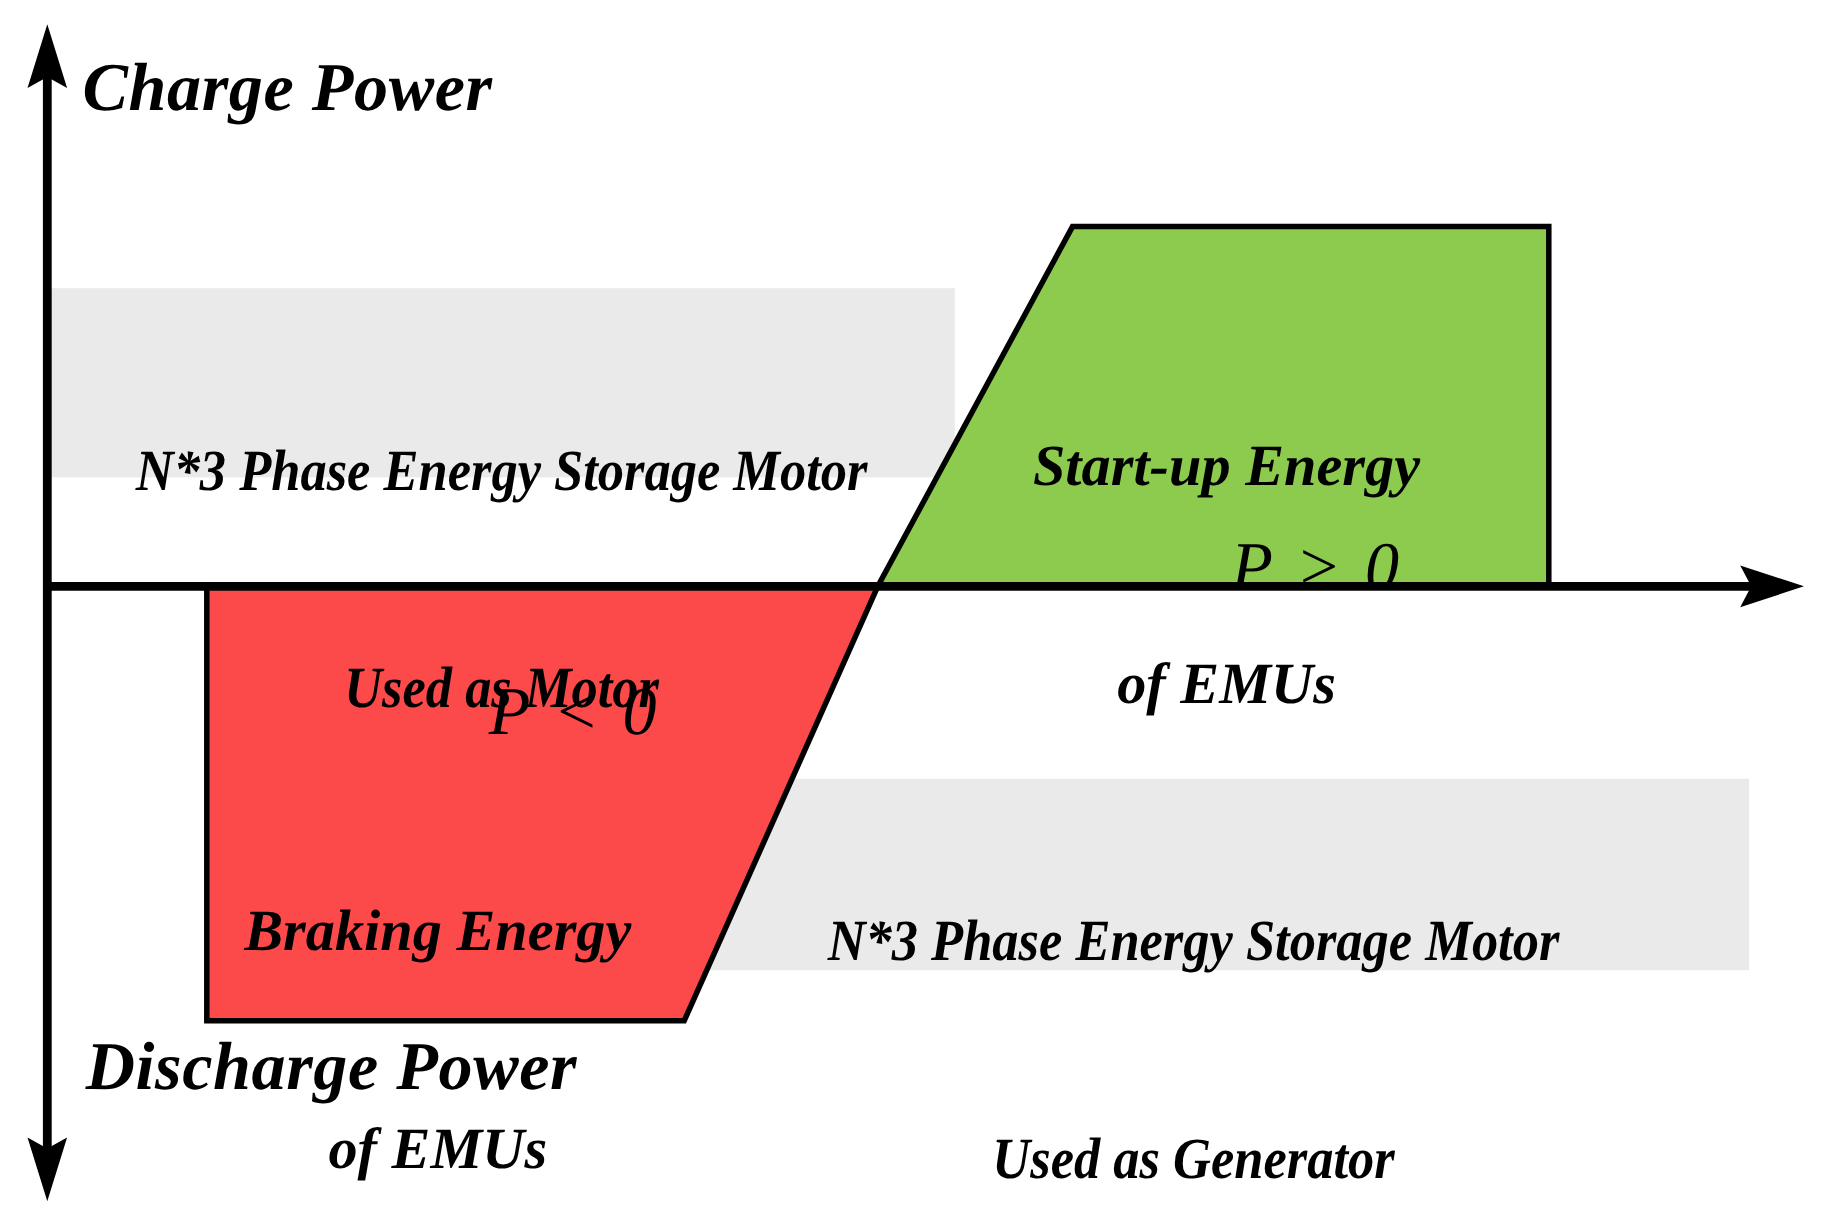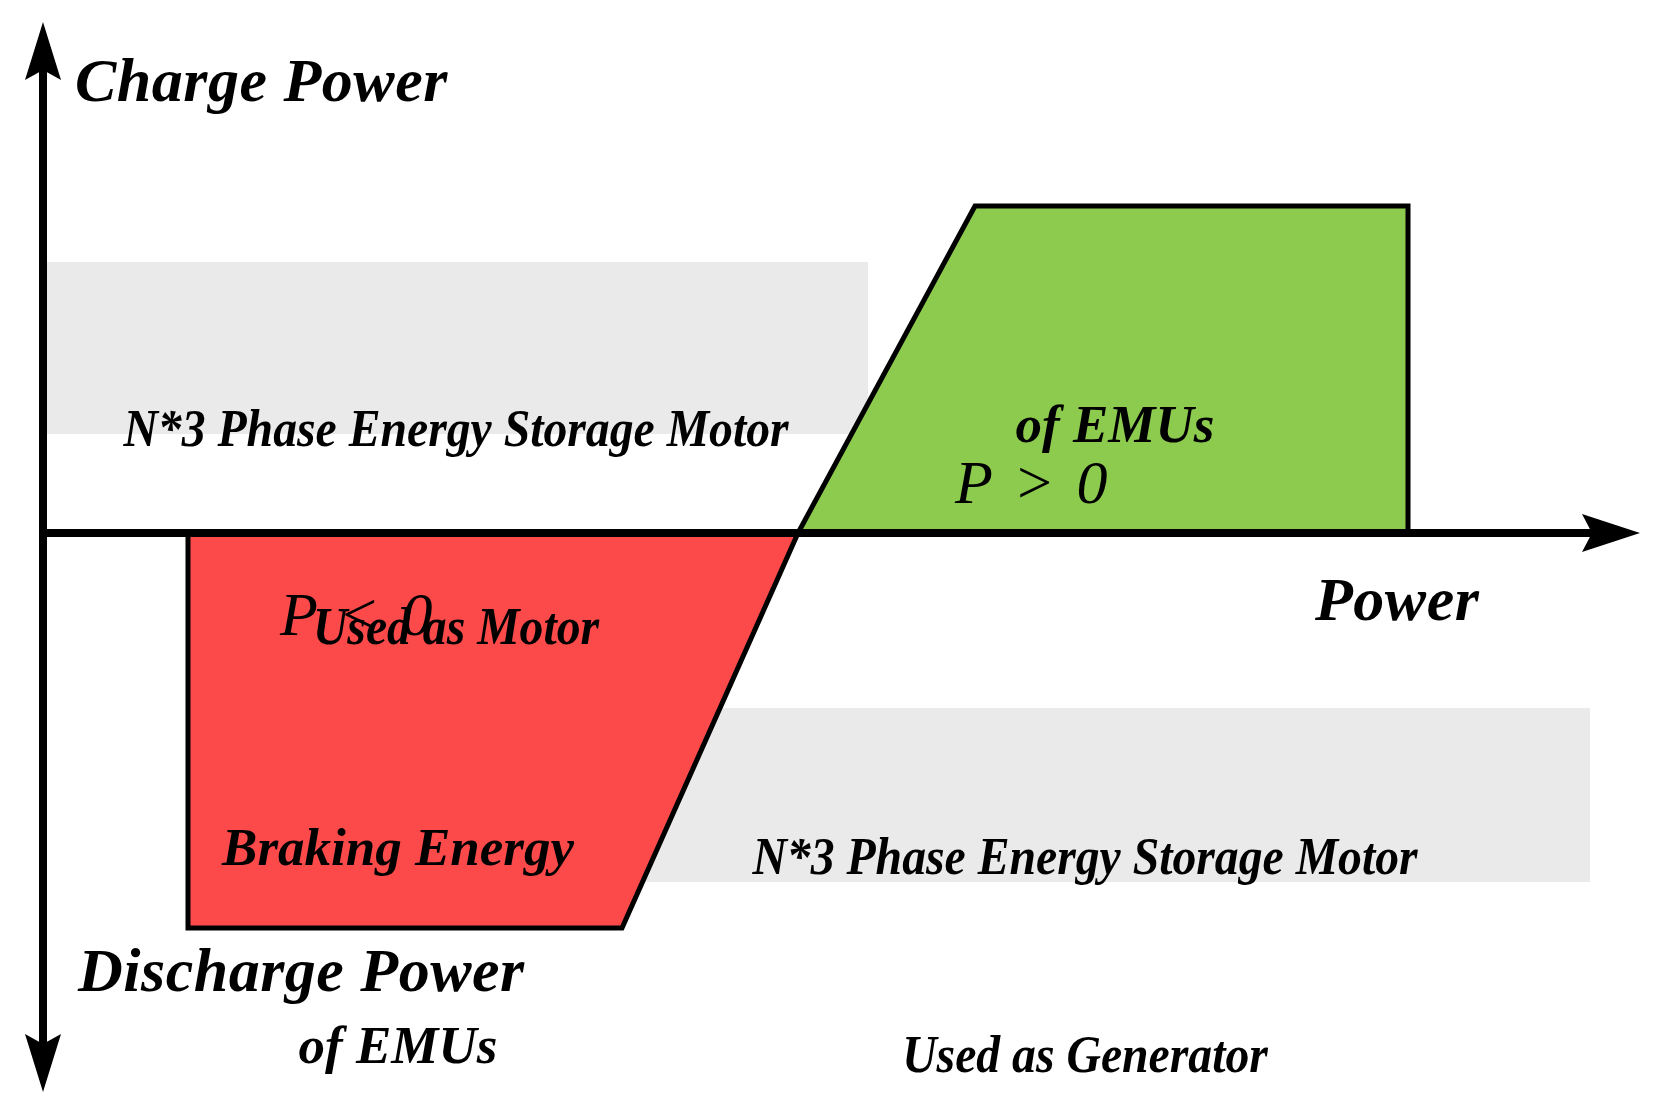--- a/index.html
+++ b/index.html
@@ -63,21 +63,22 @@
     line-height: 1.25;
   }
 
   
   .math {
     font-family: "Liberation Serif", "DejaVu Serif", serif;
     font-weight: normal;
     font-style: italic;
     font-size: 62px;
     letter-spacing: 3px;
-    text-align: left;
+    text-align: right;
+    margin-top: 33px;
   }
 
   
   #charge-power-label   { left: 75px;  top: 48px;  }
   #discharge-power-label{ left: 78px;  top: 938px; text-align: center; }
   #power-label          { left: 1315px; top: 567px; }
 
   #motor-band-text      { left: 46px;  top: 262px; width: 820px; }
   #generator-band-text  { left: 640px; top: 690px; width: 890px; }
 
@@ -108,33 +109,33 @@
 
     <line x1="43" y1="533" x2="1600" y2="533" stroke="#000000" stroke-width="8"></line>
     <polygon points="1640,533 1582,514 1592,533 1582,552" fill="#000000"></polygon>
 
   </svg>
 
   <div class="txt axis-title" id="charge-power-label">Charge Power</div>
 
   <div class="txt axis-title" id="discharge-power-label">Discharge Power</div>
 
-  <div class="txt axis-title" id="power-label">Power</div>
 
   <div class="txt band-caption" id="motor-band-text">
     <div>N*3 Phase Energy Storage Motor</div>
     <div>Used as Motor</div>
   </div>
 
   <div class="txt band-caption" id="generator-band-text">
     <div>N*3 Phase Energy Storage Motor</div>
     <div>Used as Generator</div>
   </div>
 
   <div class="txt region-caption" id="startup-text">
+    <div>Start-up Energy</div>
     <div>of EMUs</div>
   </div>
 
   <div class="txt math" id="p-gt-0">P &gt; 0</div>
 
   <div class="txt math" id="p-lt-0">P &lt; 0</div>
 
   <div class="txt region-caption" id="braking-text">
     <div>Braking Energy</div>
     <div>of EMUs</div>

